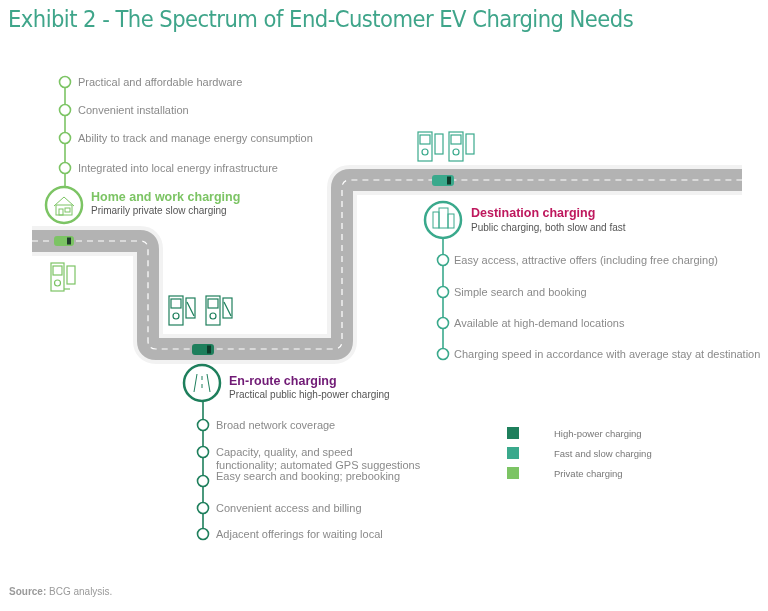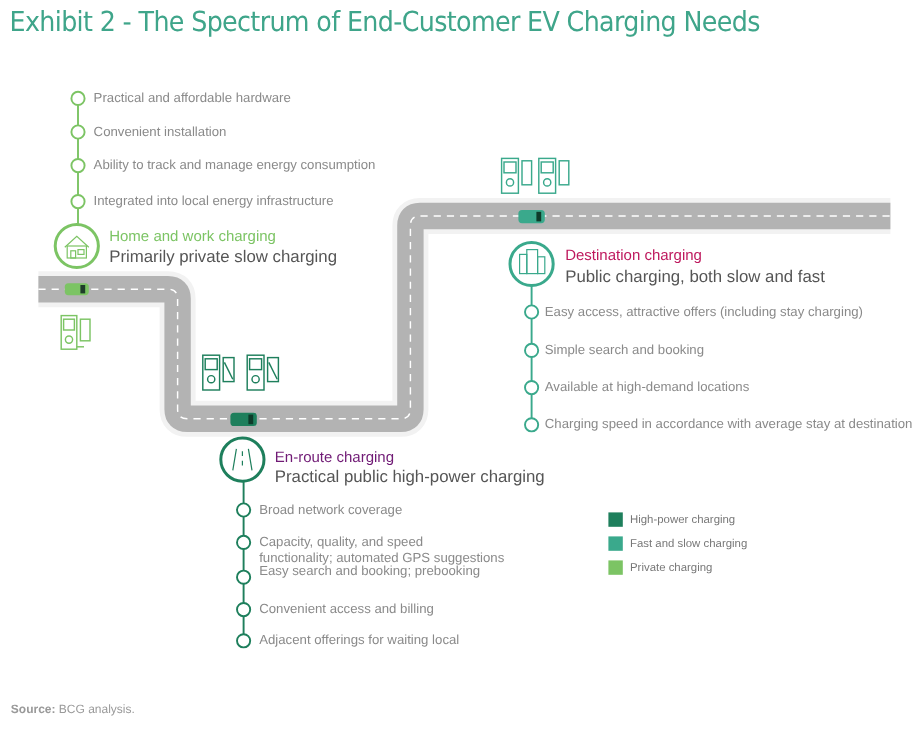--- a/index.html
+++ b/index.html
@@ -1,22 +1,22 @@
 <!DOCTYPE html>
 <html><head>
 <meta charset="utf-8">
 <style>
   html, body { margin: 0; padding: 0; background: #ffffff; }
   body { width: 768px; height: 611px; position: relative; overflow: hidden; font-family: "Liberation Sans", sans-serif; }
   #title { position: absolute; left: 8px; top: 6px; font-size: 23px; color: #3fa58a; font-family: "DejaVu Sans", sans-serif; font-weight: normal; letter-spacing: -0.6px; white-space: nowrap; transform: scaleX(0.92); transform-origin: left top; }
   svg#scene { position: absolute; left: 0; top: 0; }
   .txt { position: absolute; white-space: nowrap; font-size: 11px; color: #8a8a8a; text-align: right; }
-  .hd { position: absolute; white-space: nowrap; font-size: 12.5px; font-weight: normal; }
-  .sub { position: absolute; white-space: nowrap; font-size: 14px; color: #555; }
-  .legend-item { position: absolute; display: flex; align-items: center; font-size: 9.5px; color: #777; }
+  .hd { position: absolute; white-space: nowrap; font-size: 12.5px; font-weight: bold; }
+  .sub { position: absolute; white-space: nowrap; font-size: 10px; color: #555; }
+  .legend-item { position: absolute; display: flex; align-items: center; font-size: 9.5px; color: #777; gap: 29px; }
   .swatch { width: 12px; height: 12px; margin-right: 6px; display: inline-block; }
   #source { position: absolute; left: 9px; top: 586px; font-size: 10px; color: #9a9a9a; }
   #source b { color: #9a9a9a; }
 </style>
 </head>
 <body>
 
 <div id="title">Exhibit 2 - The Spectrum of End-Customer EV Charging Needs</div>
 
 <svg id="scene" width="768" height="611">
@@ -115,21 +115,21 @@
 
 <div class="txt" style="left:78px;top:76px">Practical and affordable hardware</div>
 <div class="txt" style="left:78px;top:104px">Convenient installation</div>
 <div class="txt" style="left:78px;top:132px">Ability to track and manage energy consumption</div>
 <div class="txt" style="left:78px;top:162px">Integrated into local energy infrastructure</div>
 <div class="hd" style="left:91px;top:190px;color:#7cc464">Home and work charging</div>
 <div class="sub" style="left:91px;top:205px">Primarily private slow charging</div>
 
 <div class="hd" style="left:471px;top:206px;color:#be185d">Destination charging</div>
 <div class="sub" style="left:471px;top:222px">Public charging, both slow and fast</div>
-<div class="txt" style="left:454px;top:254px">Easy access, attractive offers (including stay charging)</div>
+<div class="txt" style="left:454px;top:254px">Easy access, attractive offers (including free charging)</div>
 <div class="txt" style="left:454px;top:286px">Simple search and booking</div>
 <div class="txt" style="left:454px;top:317px">Available at high-demand locations</div>
 <div class="txt" style="left:454px;top:348px">Charging speed in accordance with average stay at destination</div>
 
 <div class="hd" style="left:229px;top:374px;color:#701a75">En-route charging</div>
 <div class="sub" style="left:229px;top:389px">Practical public high-power charging</div>
 <div class="txt" style="left:216px;top:419px">Broad network coverage</div>
 <div class="txt" style="left:216px;top:446px">Capacity, quality, and speed</div>
 <div class="txt" style="left:216px;top:470px">Easy search and booking; prebooking</div>
 <div class="txt" style="left:216px;top:459px">functionality; automated GPS suggestions</div>

